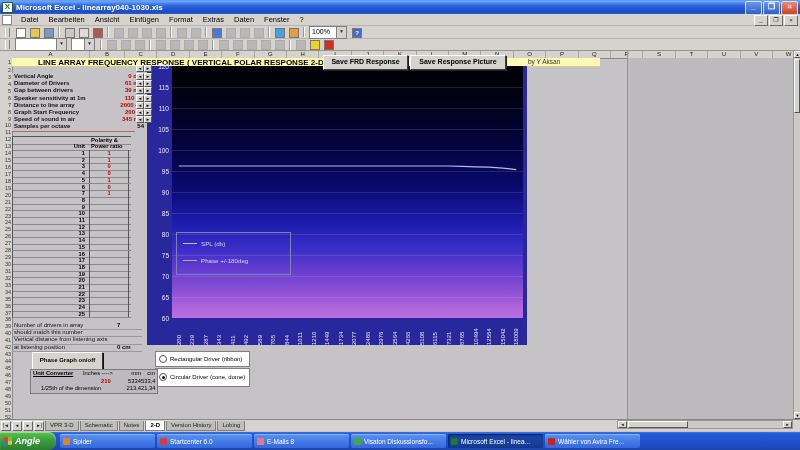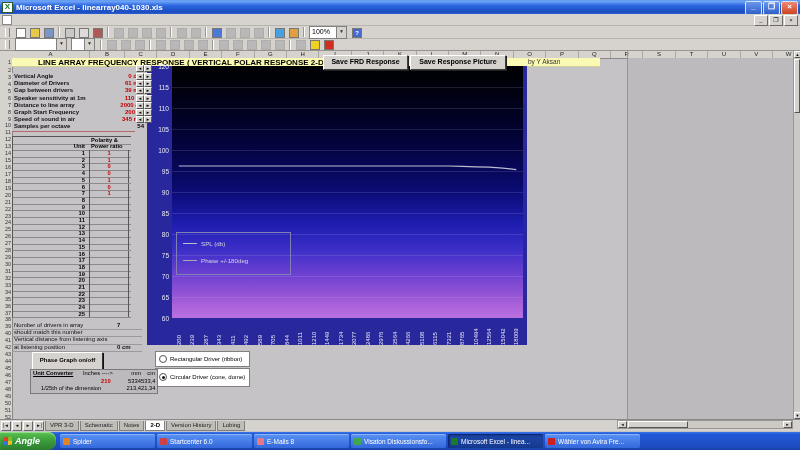--- a/index.html
+++ b/index.html
@@ -124,20 +124,21 @@
     <span>Microsoft Excel - linearray040-1030.xls</span>
     <div class="winbtns">
       <div class="wbtn">_</div>
       <div class="wbtn">❐</div>
       <div class="wbtn close">×</div>
     </div>
   </div>
 
   <div class="abs menubar">
     <div class="menuicon"></div>
+    <span id="menu-items"><span class="menu-item">Datei</span><span class="menu-item">Bearbeiten</span><span class="menu-item">Ansicht</span><span class="menu-item">Einfügen</span><span class="menu-item">Format</span><span class="menu-item">Extras</span><span class="menu-item">Daten</span><span class="menu-item">Fenster</span><span class="menu-item">?</span></span>
     <div class="docbtns">
       <div class="dbtn">_</div>
       <div class="dbtn">❐</div>
       <div class="dbtn">×</div>
     </div>
   </div>
 
   <div class="abs toolbar" id="std-toolbar">
       <div class="grip"></div>
       <div class="tbico">

